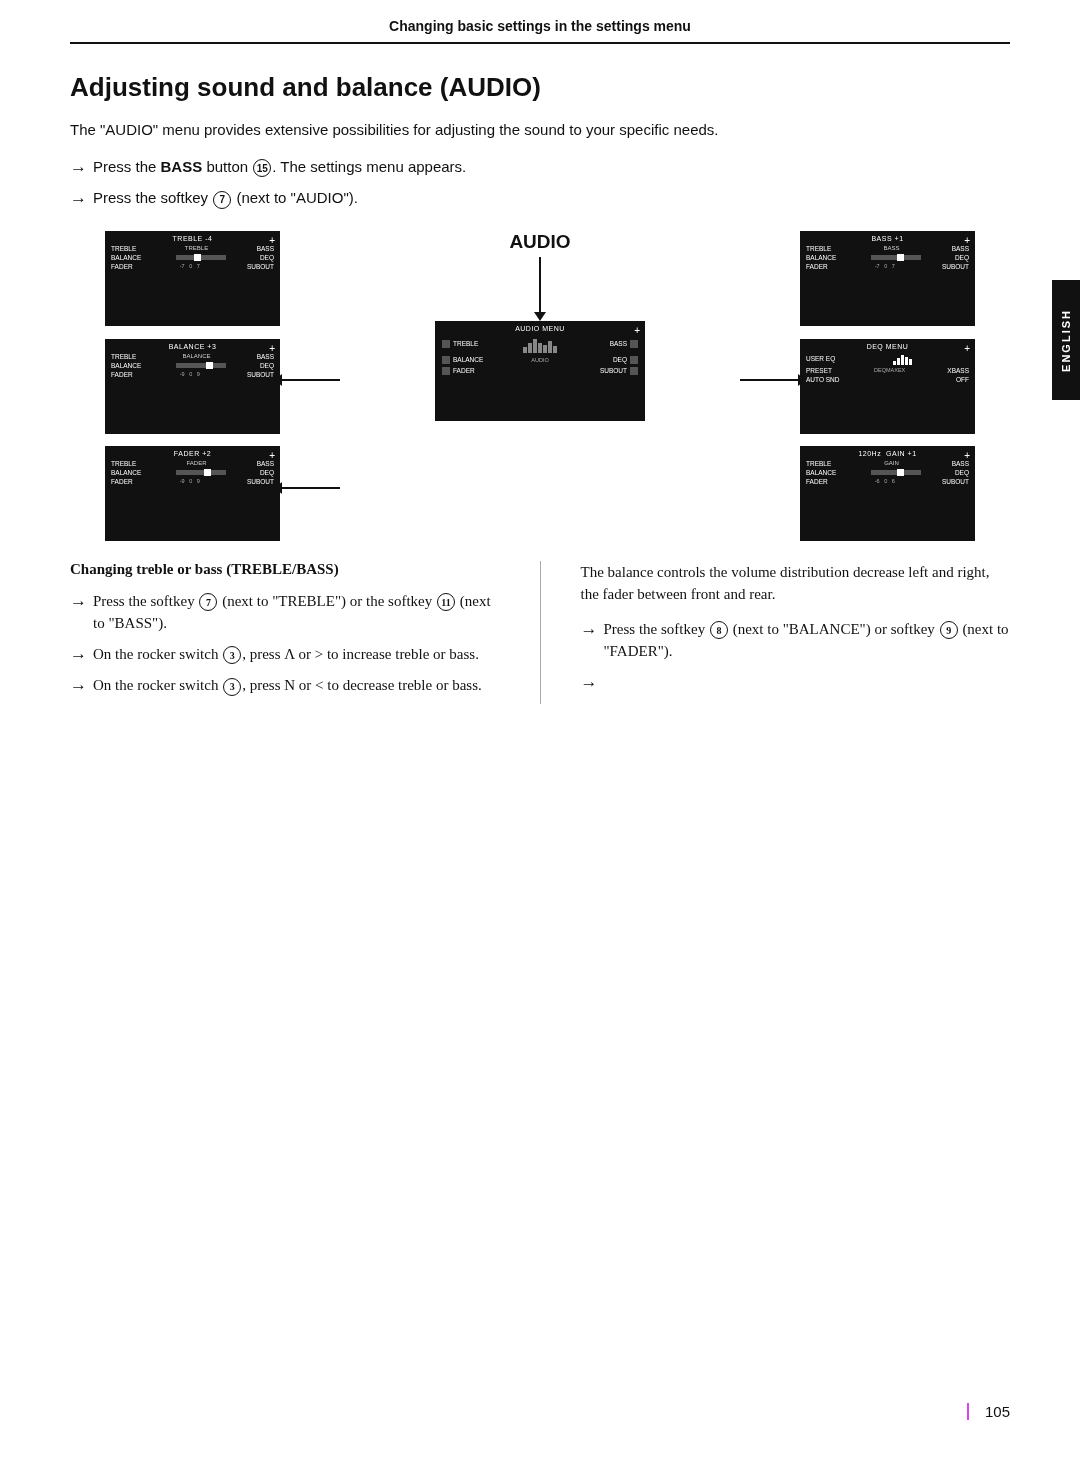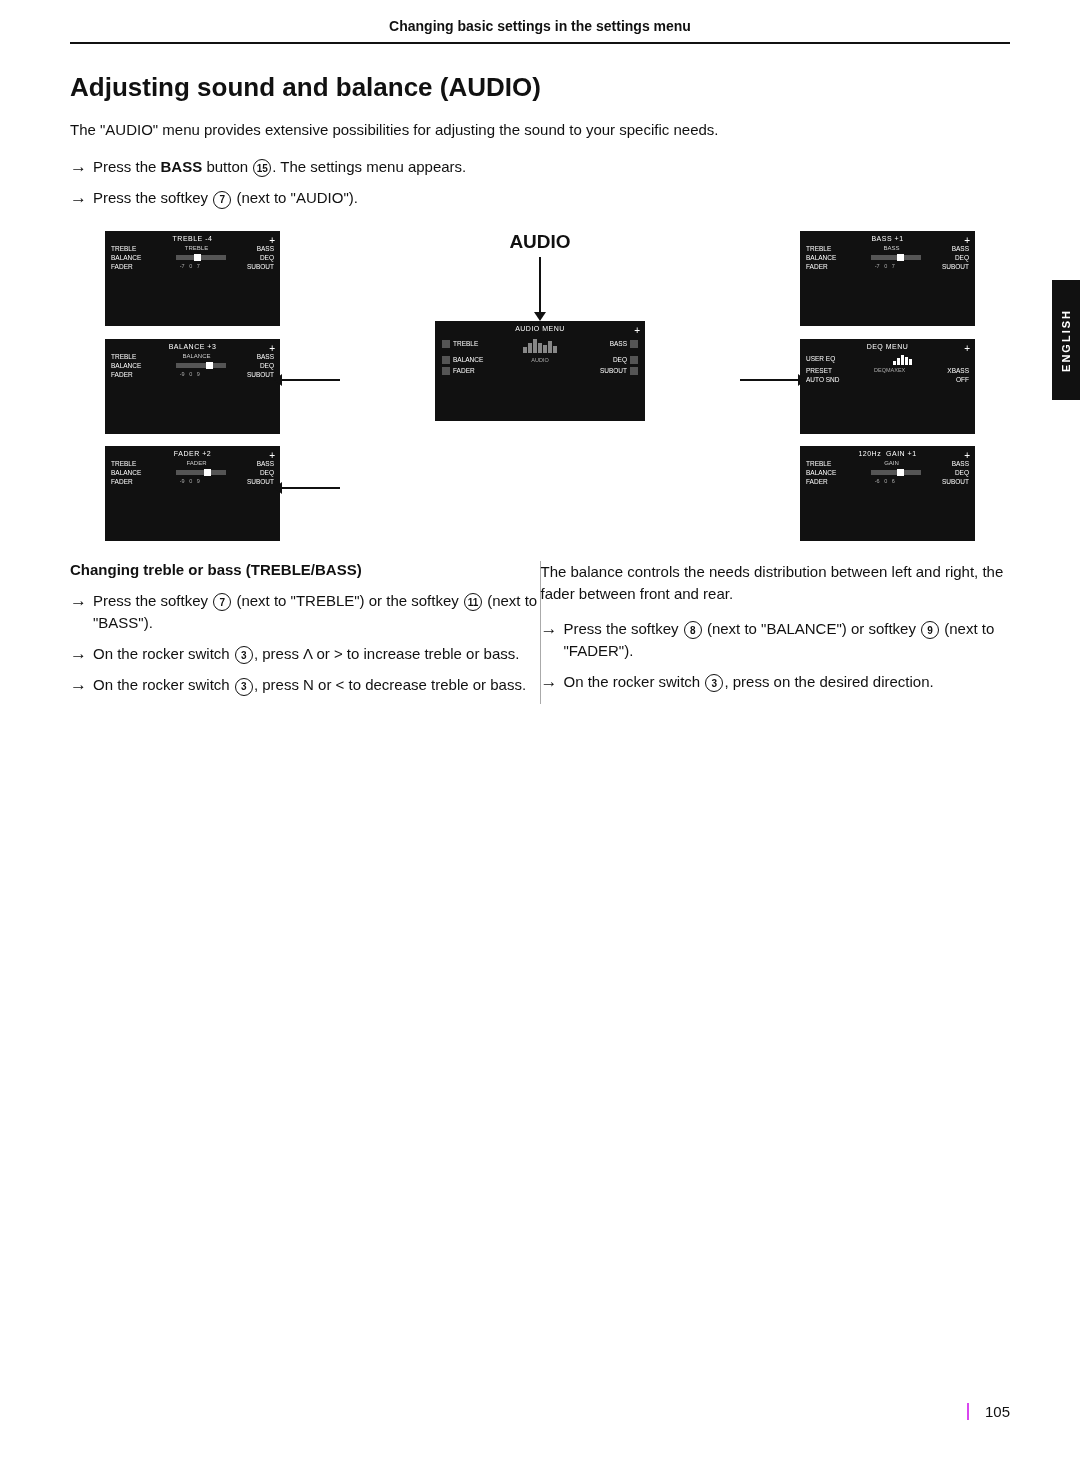--- a/index.html
+++ b/index.html
@@ -109,21 +109,23 @@
 
     .diagrams-inner {
       position: relative;
       width: 870px;
       height: 310px;
     }
 
     
     .two-col {
       display: flex;
+      gap: 40px;
       margin-top: 8px;
+      font-family: Liberation Serif, serif;
     }
     .col-left, .col-right {
       flex: 1;
     }
 
     .section-title {
       font-size: 15px;
       font-weight: bold;
       margin-bottom: 10px;
     }
@@ -415,36 +417,33 @@
             On the rocker switch <span class="circle-num">3</span>, press Ν or &lt; to decrease treble or bass.
           </span>
         </div>
       </div>
 
       <div class="col-divider"></div>
 
       <div class="col-right">
 
         <p style="font-size:15px; line-height:1.5; margin-bottom:10px;">
-          <span>The balance controls the needs distribution between left and right, the fader between front and rear.</span>
+          <span>The balance controls the volume distribution decrease left and right, the fader between front and rear.</span>
         </p>
 
         <div class="arrow-item" style="margin-bottom:6px;">
           <span class="arrow">→</span>
           <span>
             Press the softkey <span class="circle-num">8</span> (next to "BALANCE") or softkey <span class="circle-num">9</span> (next to "FADER").
           </span>
         </div>
 
 
         <div class="arrow-item" style="margin-bottom:6px;">
           <span class="arrow">→</span>
-          <span>
-            On the rocker switch <span class="circle-num">3</span>, press on the desired direction.
-          </span>
         </div>
 
 
       </div>
     </div>
 
   </div>
 
   <div class="page-footer">
     <span>105</span>

